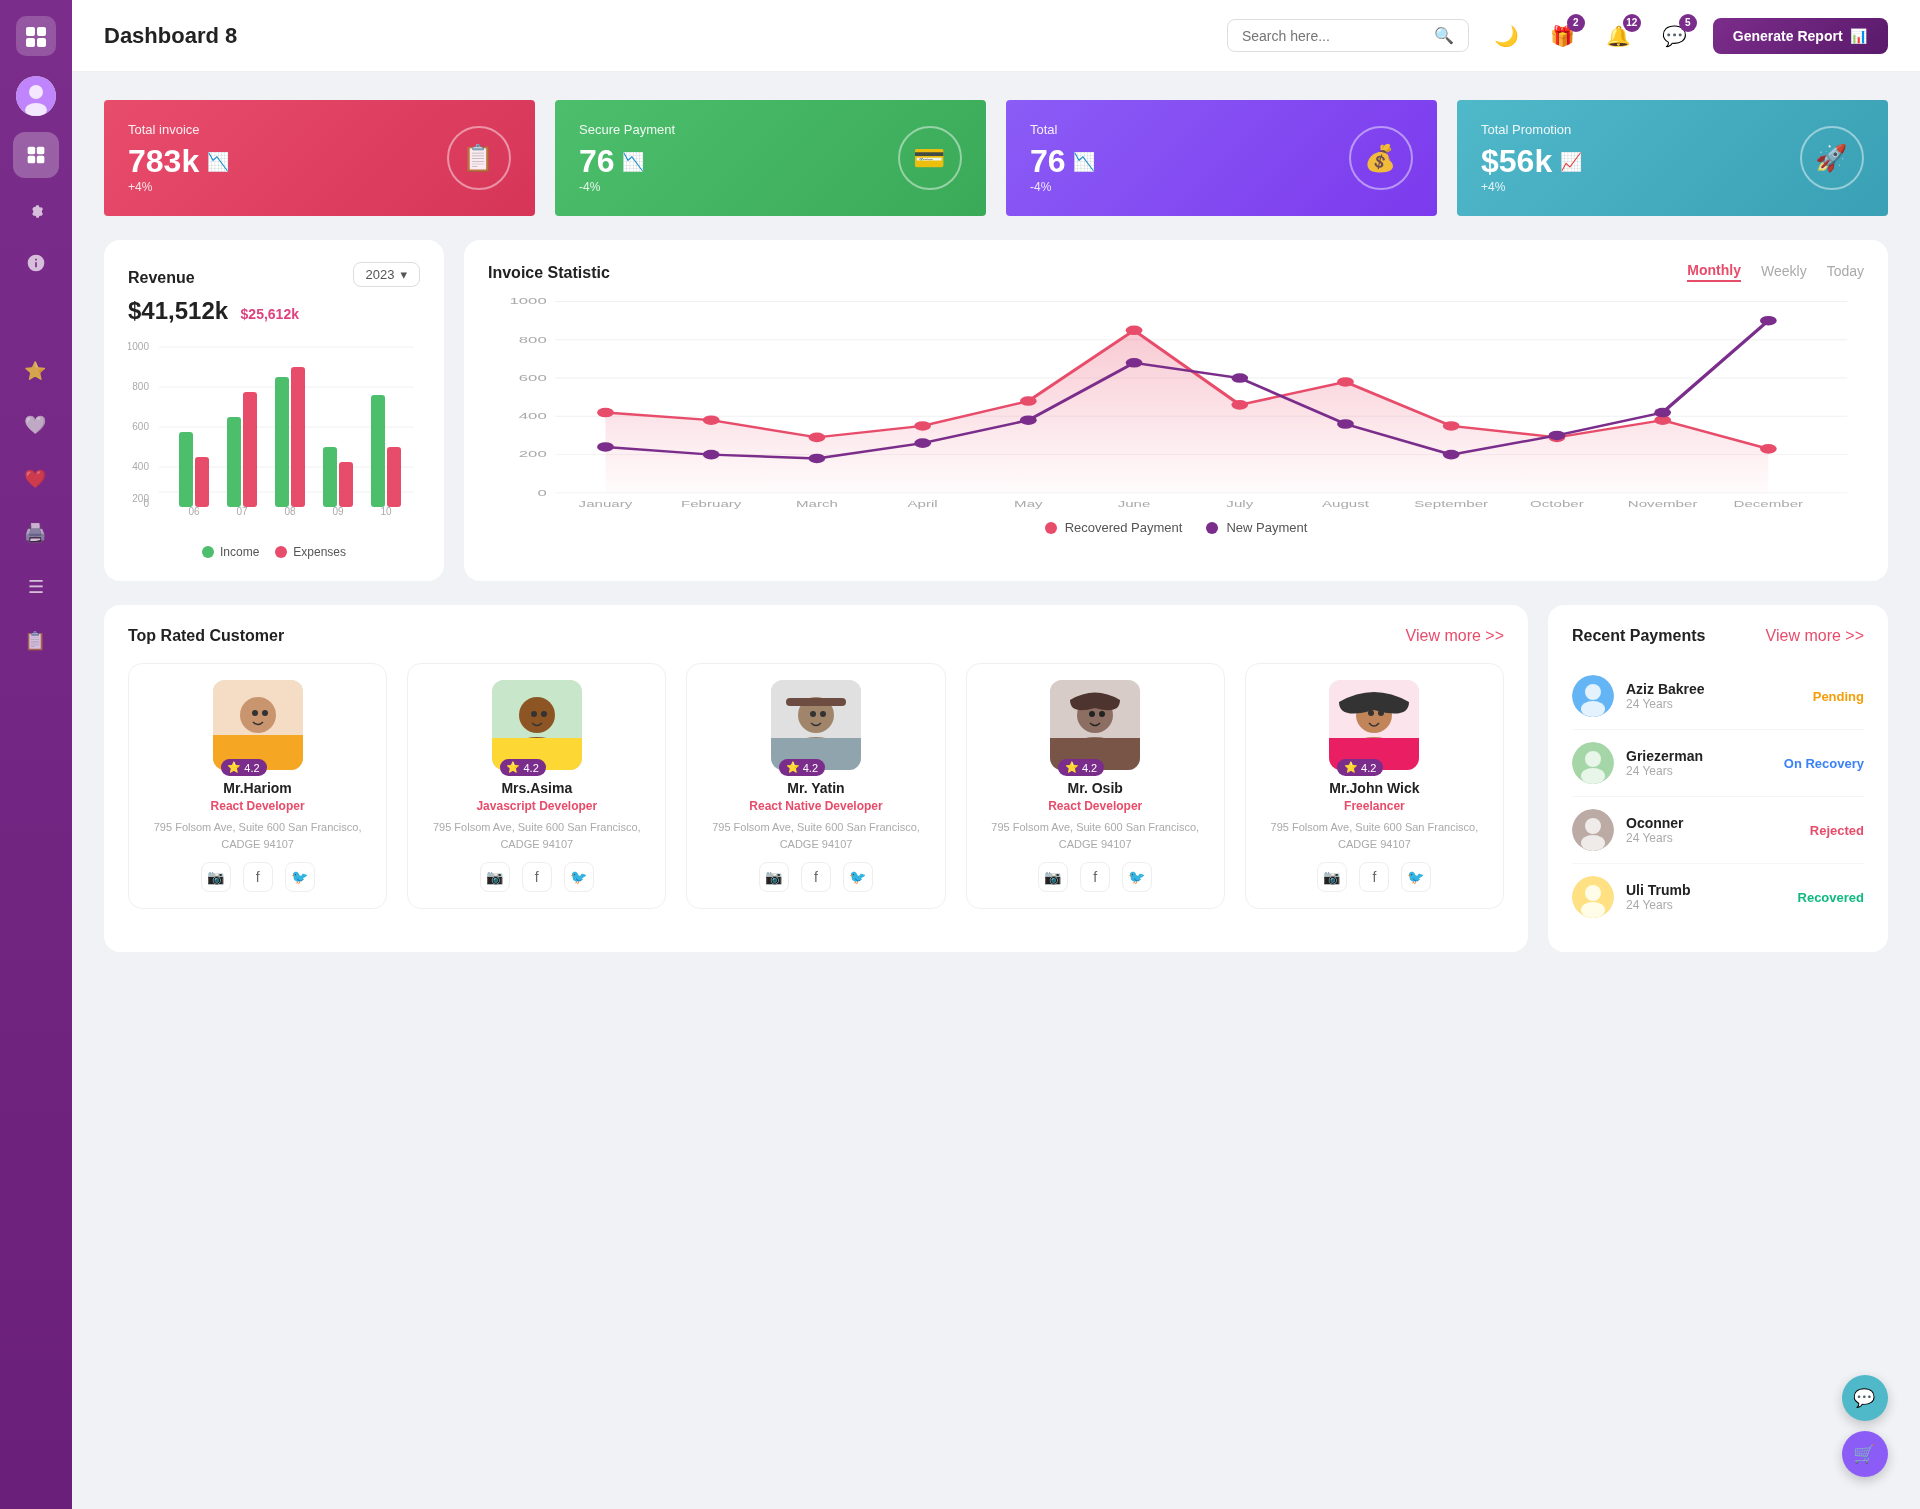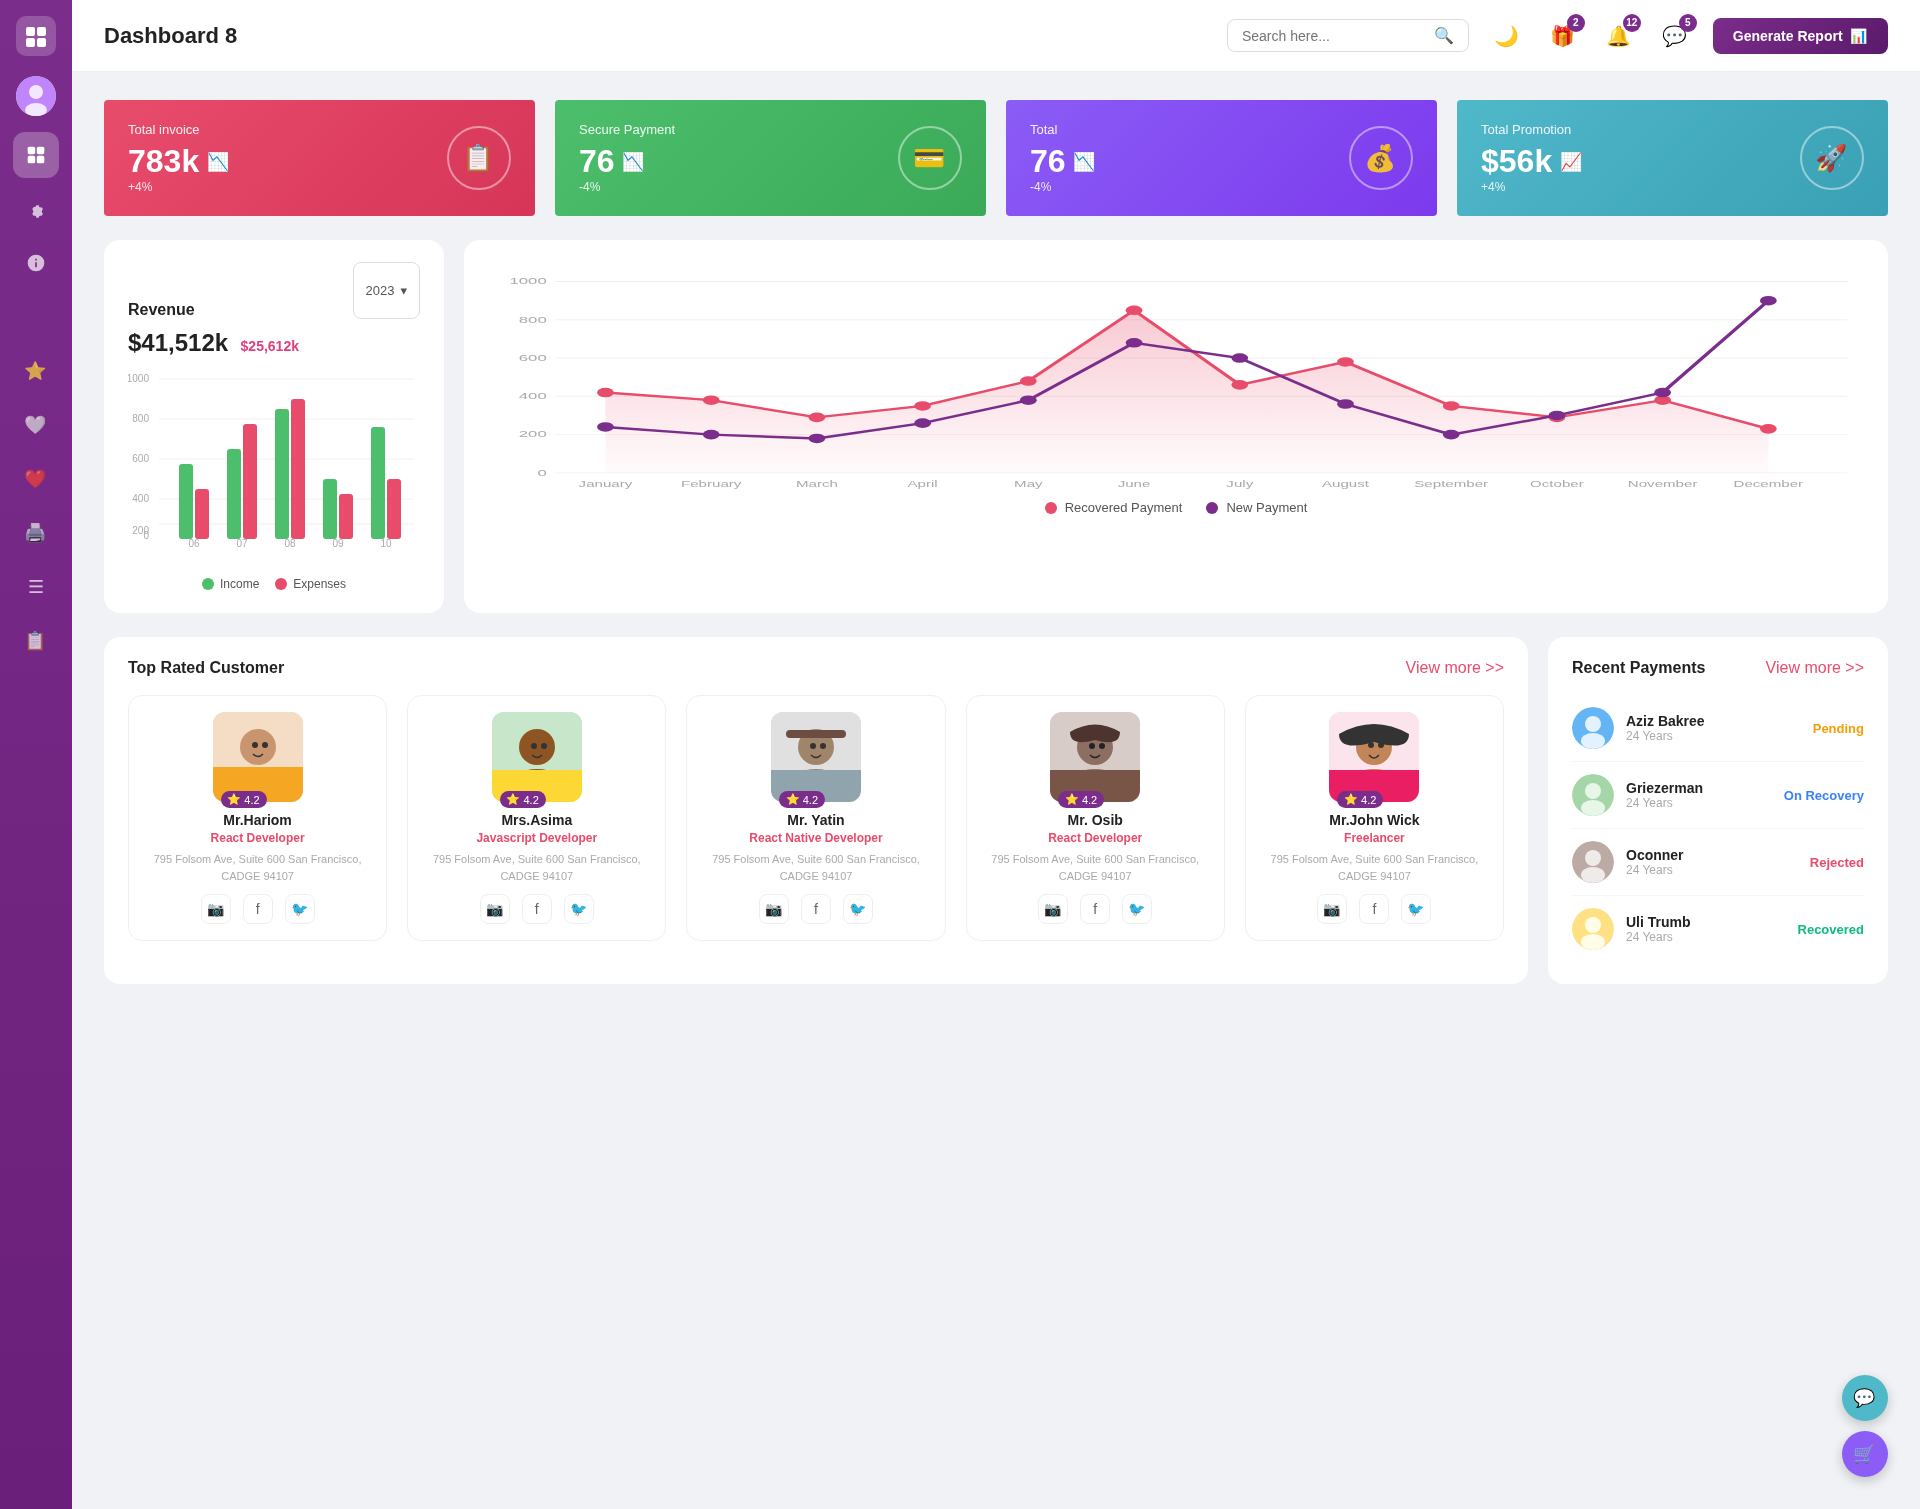--- a/index.html
+++ b/index.html
@@ -131,21 +131,21 @@
     .charts-row { display: grid; grid-template-columns: 340px 1fr; gap: 20px; margin-bottom: 24px; }
     .chart-card {
       background: white;
       border-radius: 16px;
       padding: 22px 24px;
     }
     .chart-header { display: flex; align-items: flex-end; justify-content: space-between; margin-bottom: 10px; }
     .chart-title { font-size: 16px; font-weight: 700; color: #222; }
     .year-select {
       border: 1px solid #ddd; border-radius: 8px;
-      padding: 20px 12px; font-size: 13px; color: #555;
+      padding: 4px 12px; font-size: 13px; color: #555;
       cursor: pointer; display: flex; align-items: center; gap: 6px;
     }
     .revenue-main { font-size: 24px; font-weight: 700; color: #222; }
     .revenue-sub { font-size: 14px; color: #e04080; font-weight: 600; margin-left: 8px; }
 
     
     .bar-chart { position: relative; height: 200px; margin-top: 10px; }
     .bar-legend { display: flex; gap: 16px; margin-top: 8px; justify-content: center; }
     .legend-item { display: flex; align-items: center; gap: 6px; font-size: 12px; color: #555; }
     .legend-dot { width: 12px; height: 12px; border-radius: 50%; }
@@ -419,20 +419,28 @@
             <span>Income</span>
           </div>
           <div class="legend-item">
             <div class="legend-dot" style="background:#e84c6b;"></div>
             <span>Expenses</span>
           </div>
         </div>
       </div>
 
       <div class="chart-card">
+        <div class="chart-header">
+          <span class="chart-title">Invoice Statistic</span>
+          <div class="invoice-tabs">
+            <span class="inv-tab active">Monthly</span>
+            <span class="inv-tab">Weekly</span>
+            <span class="inv-tab">Today</span>
+          </div>
+        </div>
         <div class="line-chart-wrapper">
           <svg class="line-chart-svg" viewBox="0 0 820 230" preserveAspectRatio="none">
 
             <line x1="40" y1="10" x2="810" y2="10" stroke="#f0f0f0" stroke-width="1"></line>
             <line x1="40" y1="50" x2="810" y2="50" stroke="#f0f0f0" stroke-width="1"></line>
             <line x1="40" y1="90" x2="810" y2="90" stroke="#f0f0f0" stroke-width="1"></line>
             <line x1="40" y1="130" x2="810" y2="130" stroke="#f0f0f0" stroke-width="1"></line>
             <line x1="40" y1="170" x2="810" y2="170" stroke="#f0f0f0" stroke-width="1"></line>
             <text x="35" y="13" font-size="10" fill="#aaa" text-anchor="end">1000</text>
             <text x="35" y="53" font-size="10" fill="#aaa" text-anchor="end">800</text>

